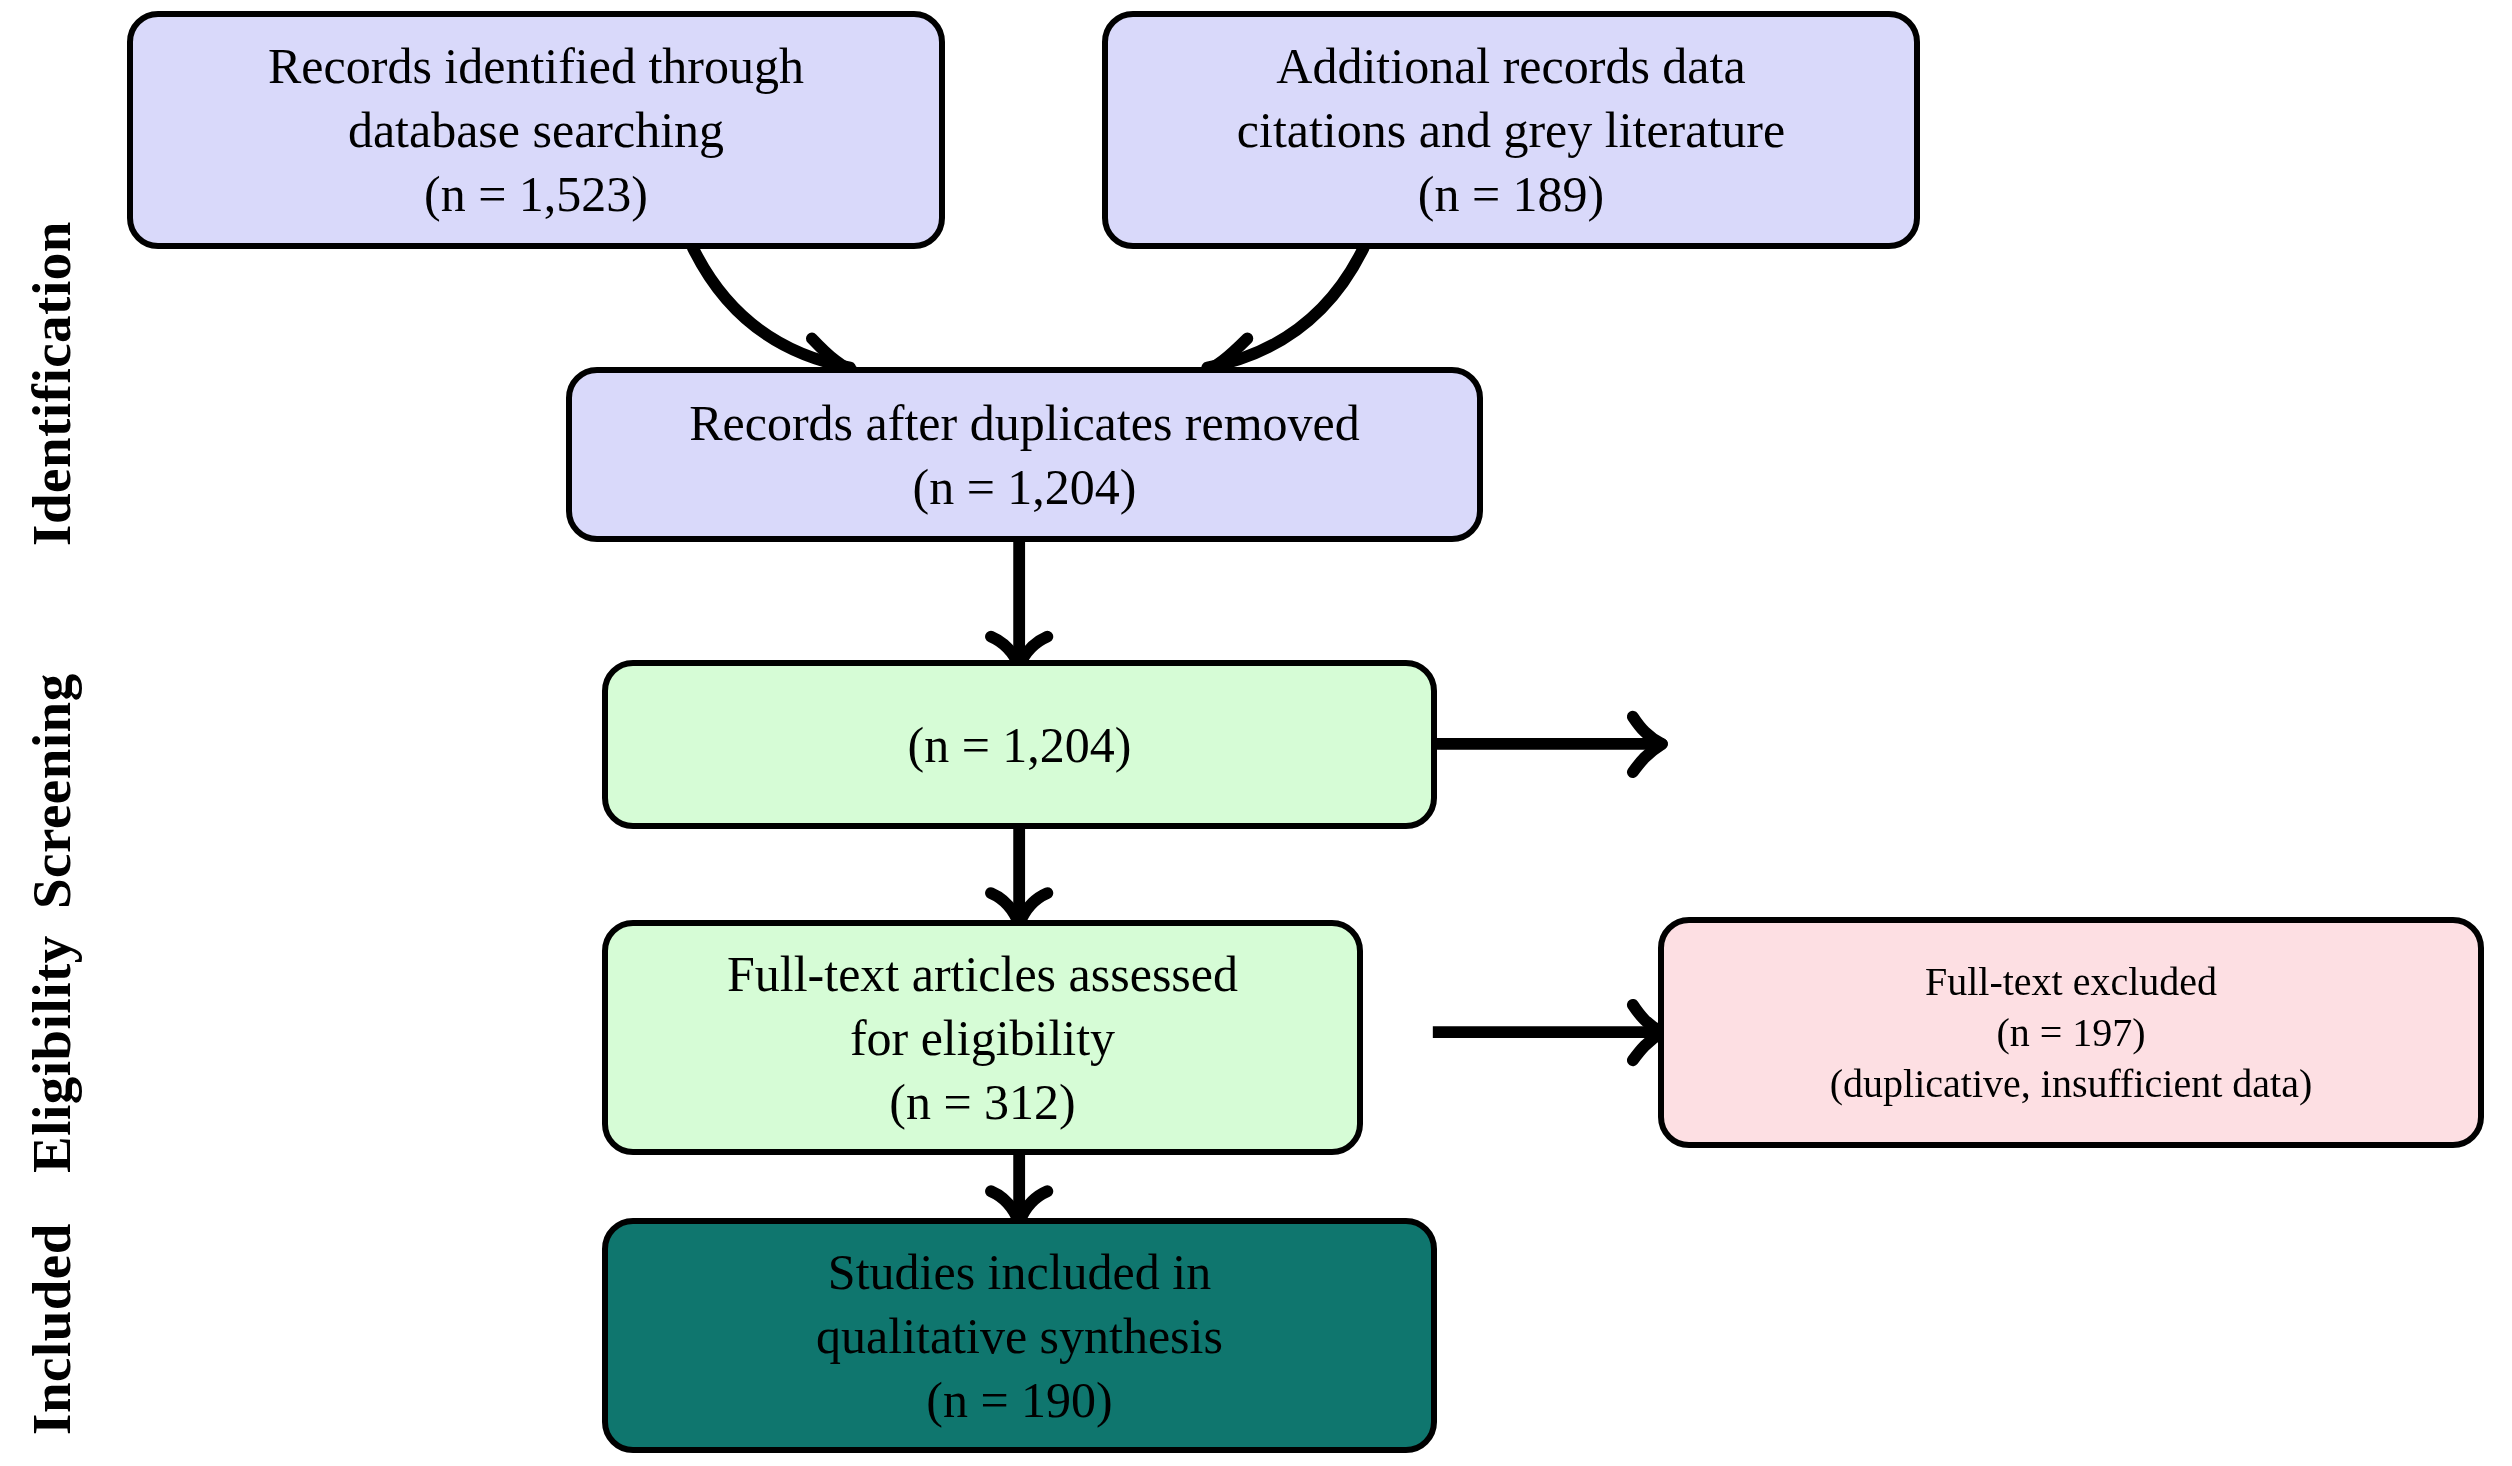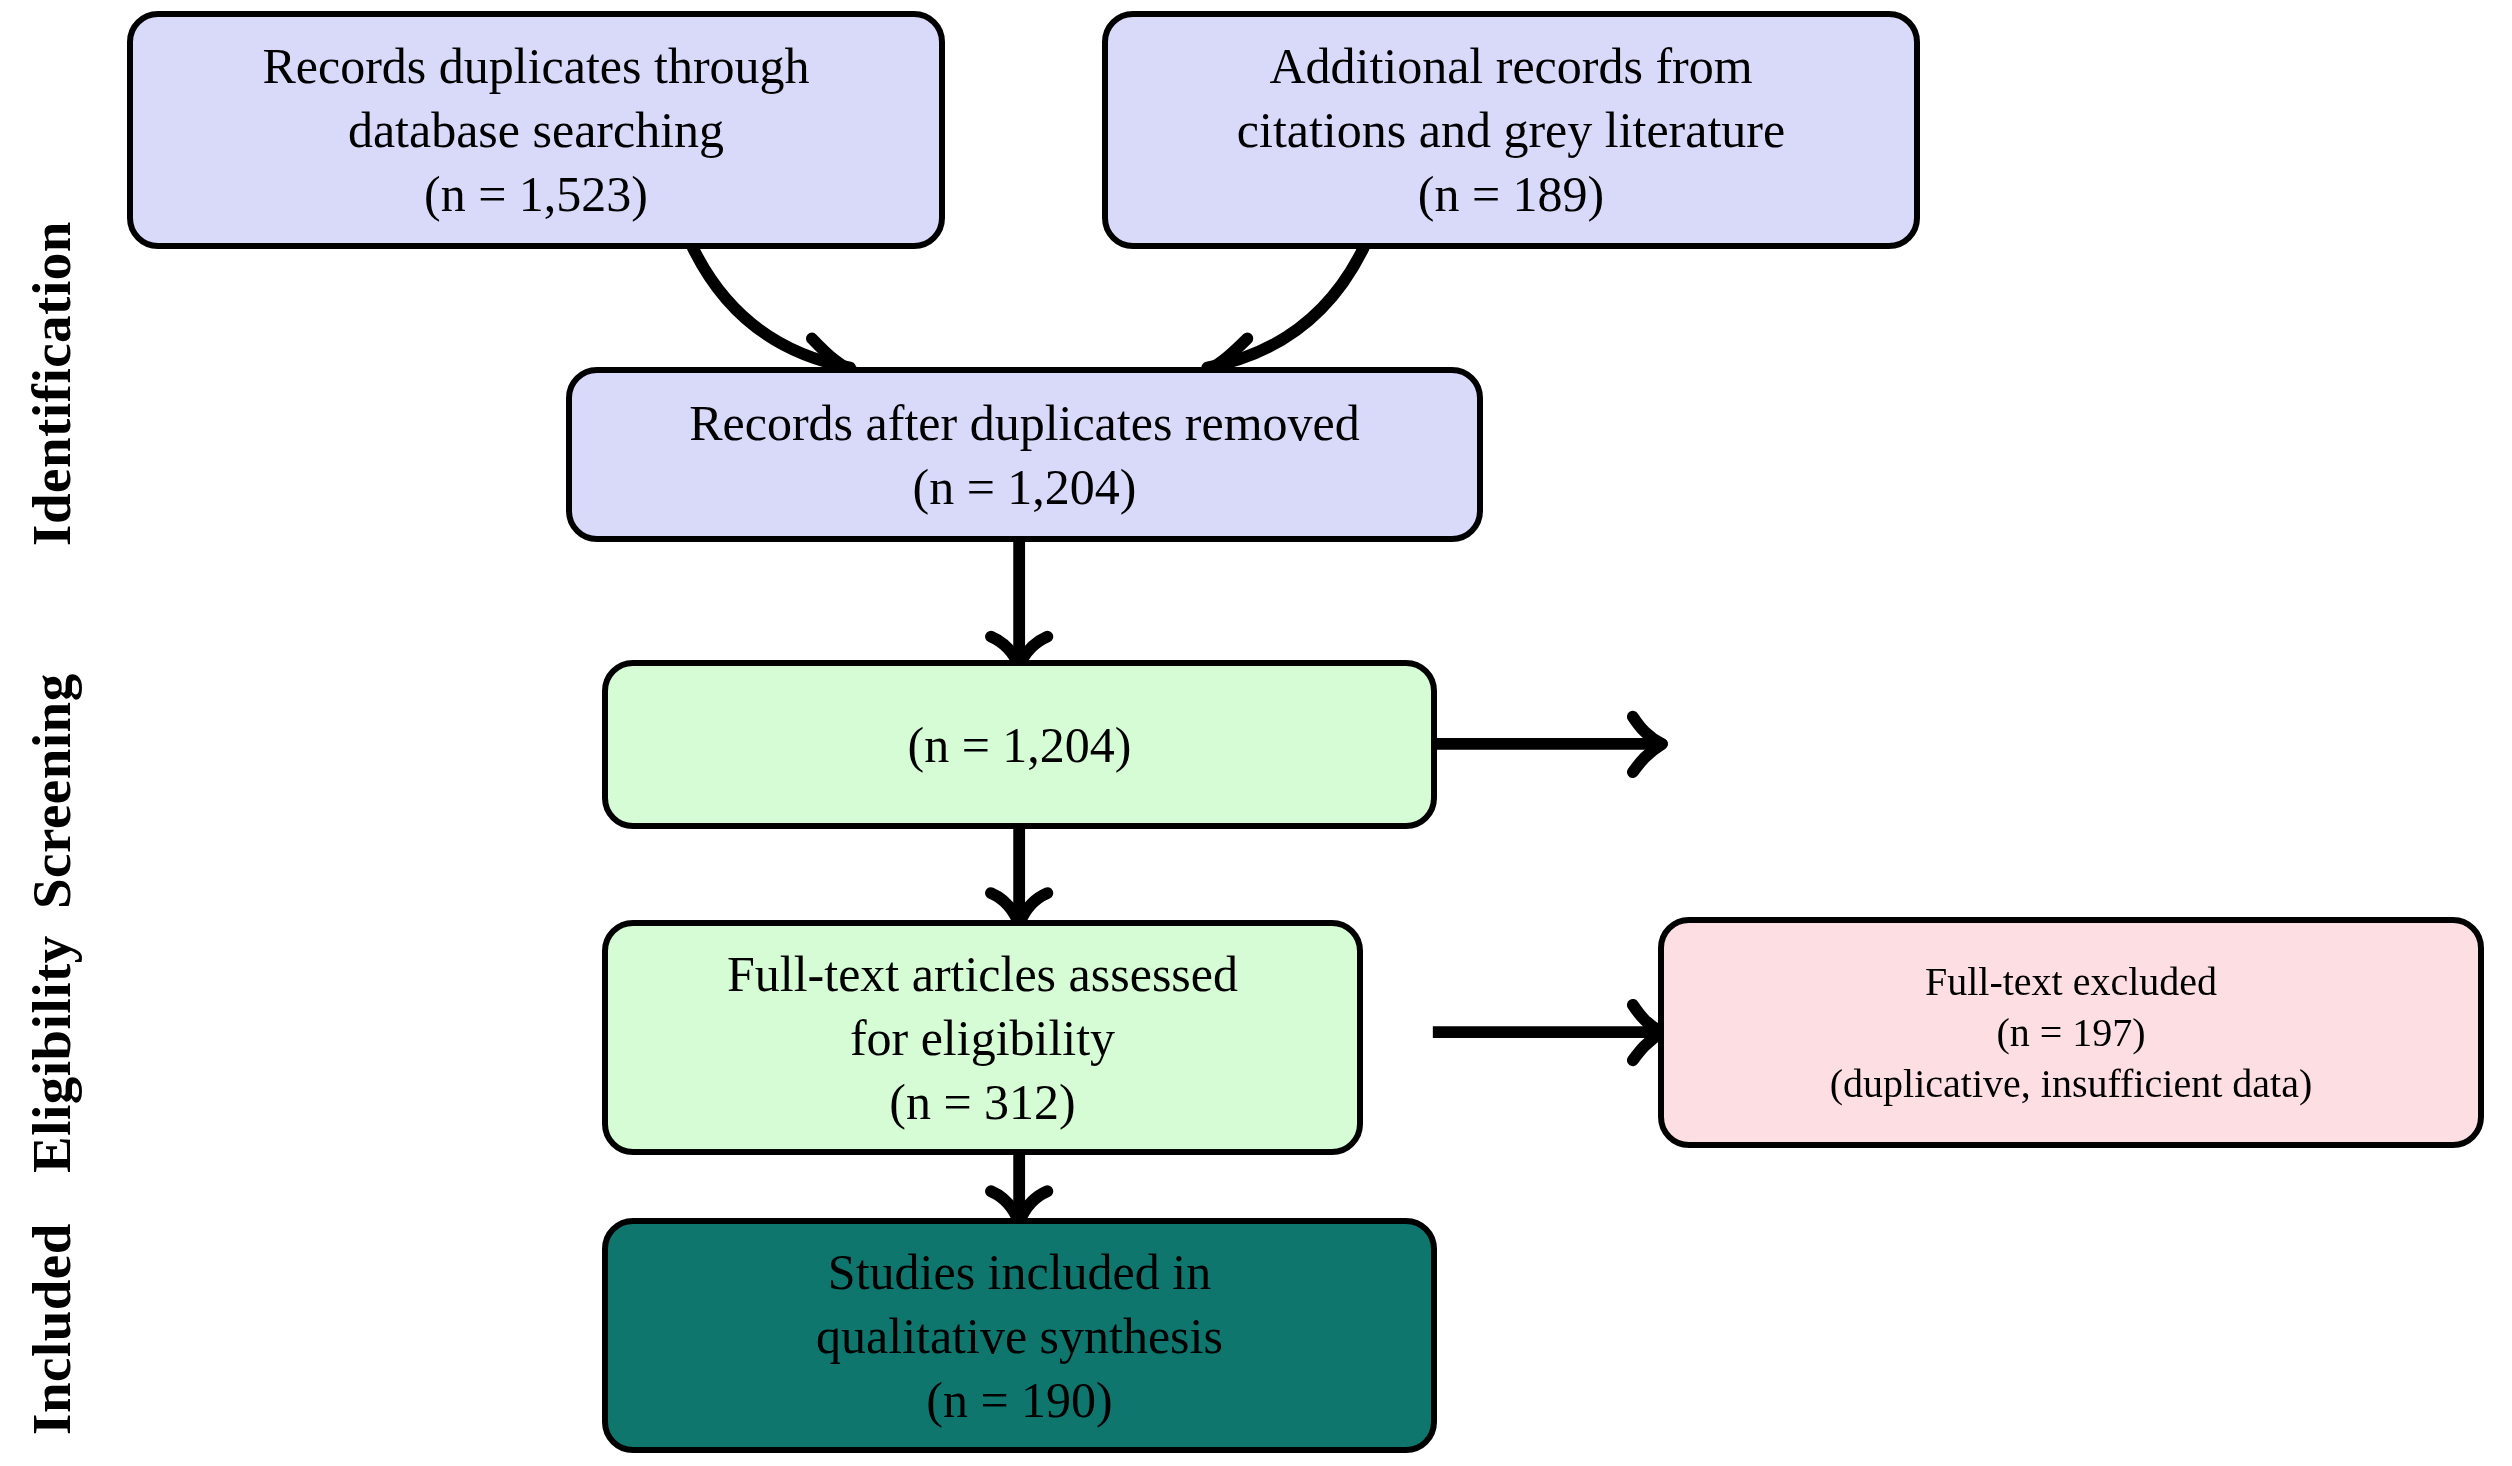--- a/index.html
+++ b/index.html
@@ -109,27 +109,27 @@
     </g>
 
     <g>
       <line x1="1121" y1="1268" x2="1121" y2="1340" stroke="#000000" stroke-width="13"></line>
       <path d="M 1090 1310 C 1104 1316 1114 1326 1121 1344" fill="none" stroke="#000000" stroke-width="13" stroke-linecap="round"></path>
       <path d="M 1152 1310 C 1138 1316 1128 1326 1121 1344" fill="none" stroke="#000000" stroke-width="13" stroke-linecap="round"></path>
     </g>
   </svg>
 
   <div class="node" style="left:127px; top:11px; width:818px; height:238px; background:#D9D9FA;">
-    <span class="line">Records duplicates through</span>
+    <span class="line">Records identified through</span>
     <span class="line">database searching</span>
     <span class="line">(n = 1,523)</span>
   </div>
 
   <div class="node" style="left:1102px; top:11px; width:818px; height:238px; background:#D9D9FA;">
-    <span class="line">Additional records from</span>
+    <span class="line">Additional records data</span>
     <span class="line">citations and grey literature</span>
     <span class="line">(n = 189)</span>
   </div>
 
   <div class="node" style="left:566px; top:367px; width:917px; height:175px; background:#D9D9FA;">
     <span class="line">Records after duplicates removed</span>
     <span class="line">(n = 1,204)</span>
   </div>
 
   <div class="node" style="left:602px; top:660px; width:835px; height:169px; background:#D6FCD6;">

